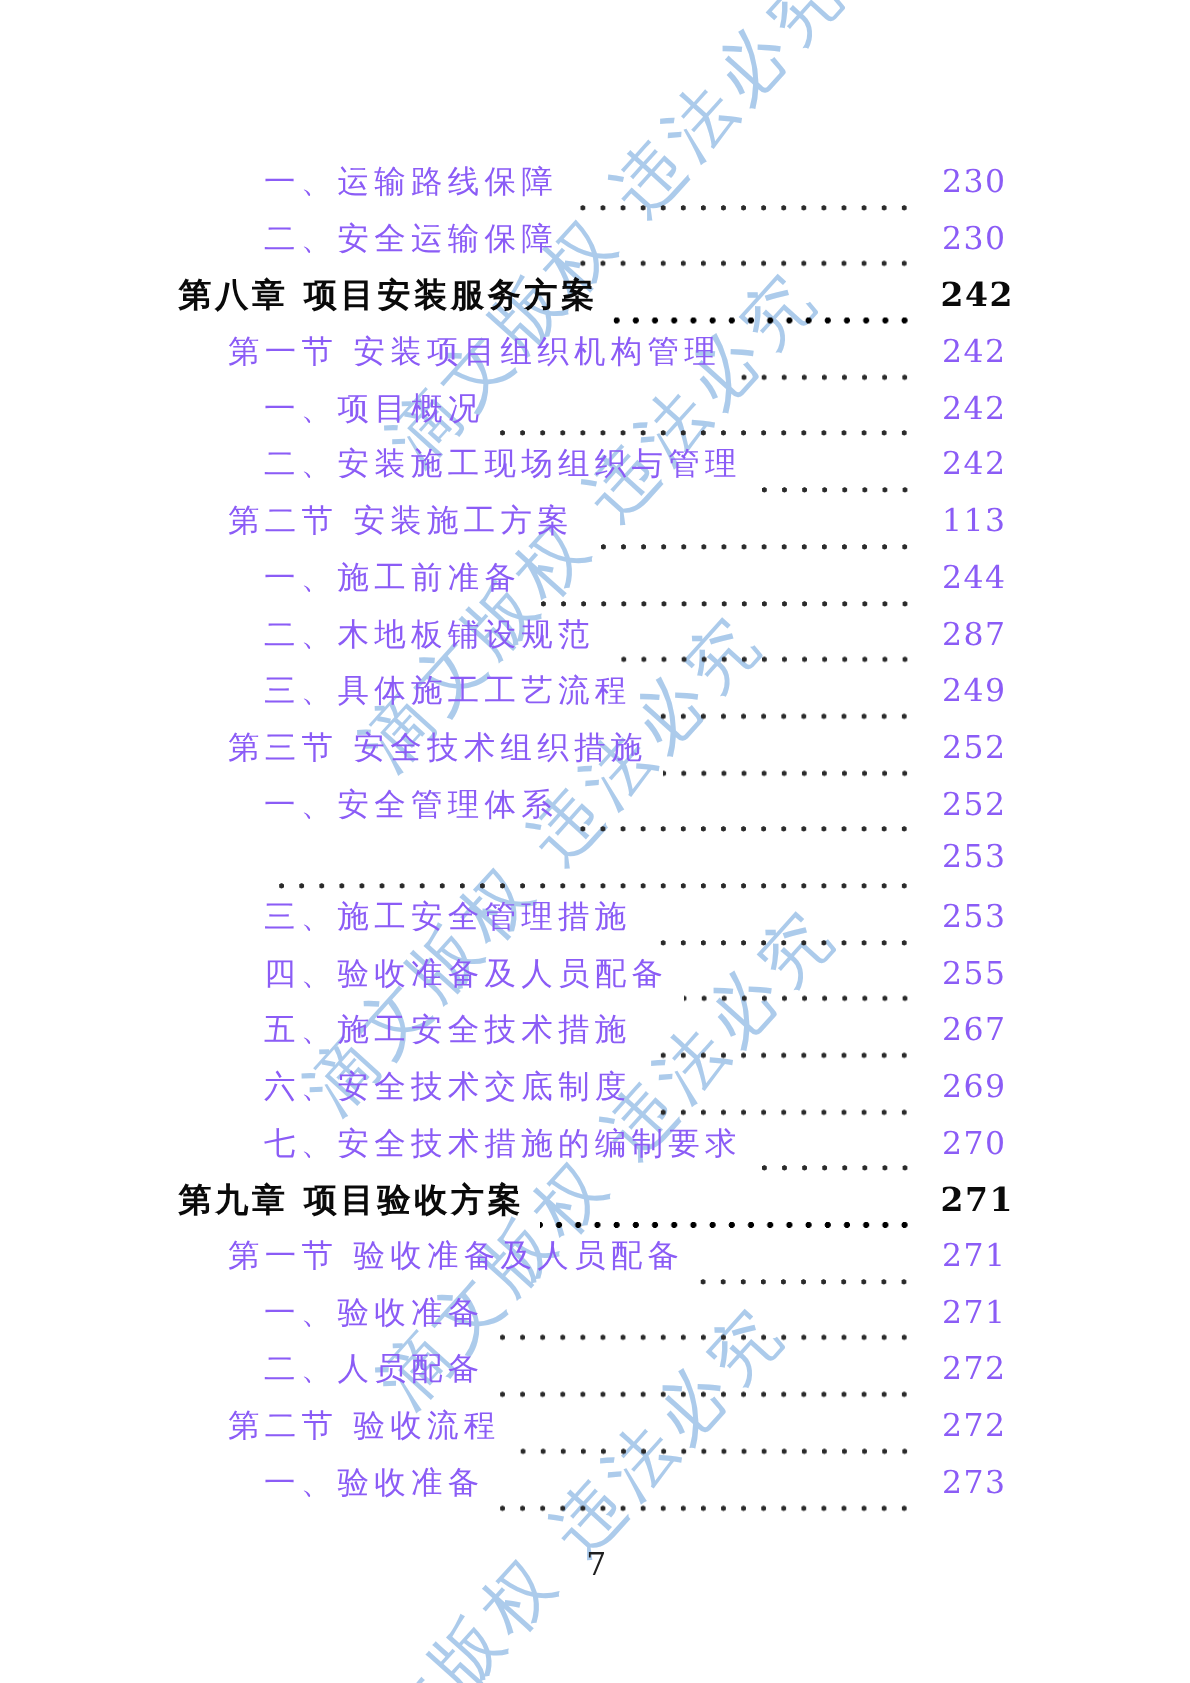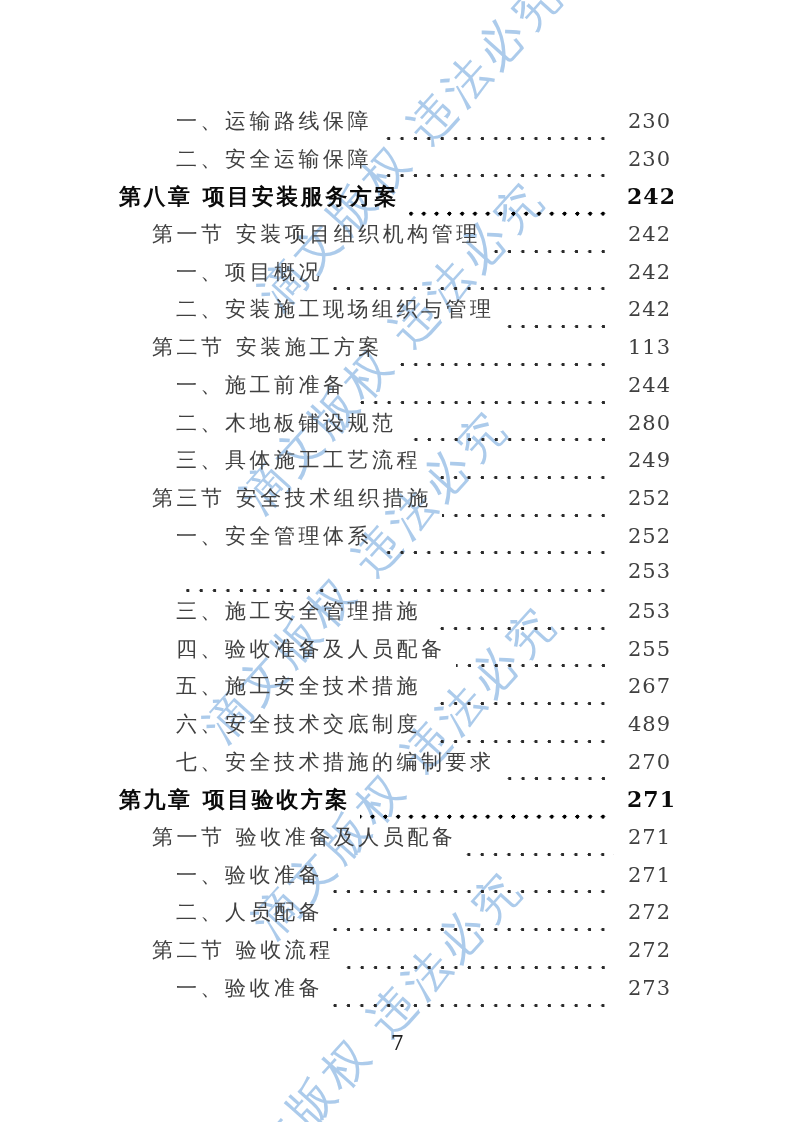--- a/index.html
+++ b/index.html
@@ -47,21 +47,21 @@
     top: 107px;
     width: 557px;
     z-index: 1;
   }
   .toc-row {
     display: flex;
     align-items: baseline;
     height: 37.7px;
     font-size: 21px;
     letter-spacing: 3.5px;
-    color: #404040;
+    color: #8b5cf6;
   }
   .toc-row.item    { padding-left: 57px; }
   .toc-row.section { padding-left: 33px; }
   .toc-row.chapter {
     padding-left: 0;
     font-weight: bold;
     font-size: 22px;
     color: #0a0a0a;
     letter-spacing: 2.5px;
   }
@@ -162,21 +162,21 @@
 
   <div class="toc-row item">
     <span class="toc-label">一、施工前准备</span>
     <span class="toc-dots"></span>
     <span class="toc-page">244</span>
   </div>
 
   <div class="toc-row item">
     <span class="toc-label">二、木地板铺设规范</span>
     <span class="toc-dots"></span>
-    <span class="toc-page">280</span>
+    <span class="toc-page">287</span>
   </div>
 
   <div class="toc-row item">
     <span class="toc-label">三、具体施工工艺流程</span>
     <span class="toc-dots"></span>
     <span class="toc-page">249</span>
   </div>
 
   <div class="toc-row section">
     <span class="toc-label">第三节 安全技术组织措施</span>
@@ -209,21 +209,21 @@
 
   <div class="toc-row item">
     <span class="toc-label">五、施工安全技术措施</span>
     <span class="toc-dots"></span>
     <span class="toc-page">267</span>
   </div>
 
   <div class="toc-row item">
     <span class="toc-label">六、安全技术交底制度</span>
     <span class="toc-dots"></span>
-    <span class="toc-page">489</span>
+    <span class="toc-page">269</span>
   </div>
 
   <div class="toc-row item">
     <span class="toc-label">七、安全技术措施的编制要求</span>
     <span class="toc-dots"></span>
     <span class="toc-page">270</span>
   </div>
 
   <div class="toc-row chapter">
     <span class="toc-label">第九章 项目验收方案</span>

